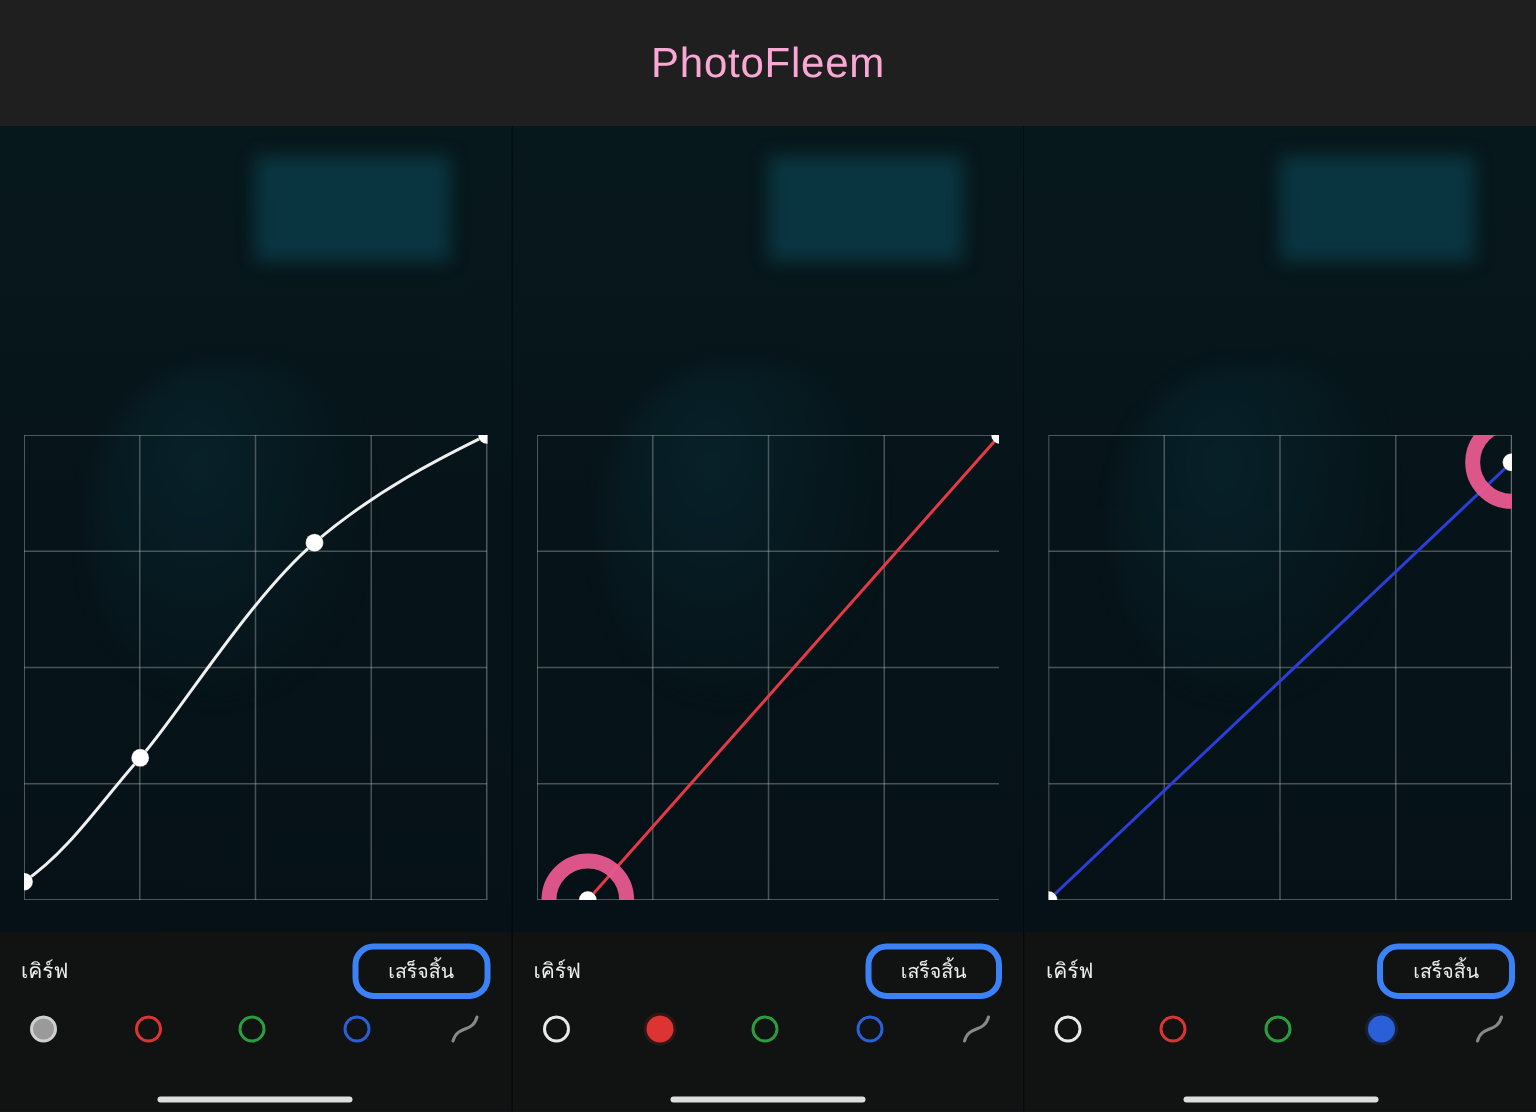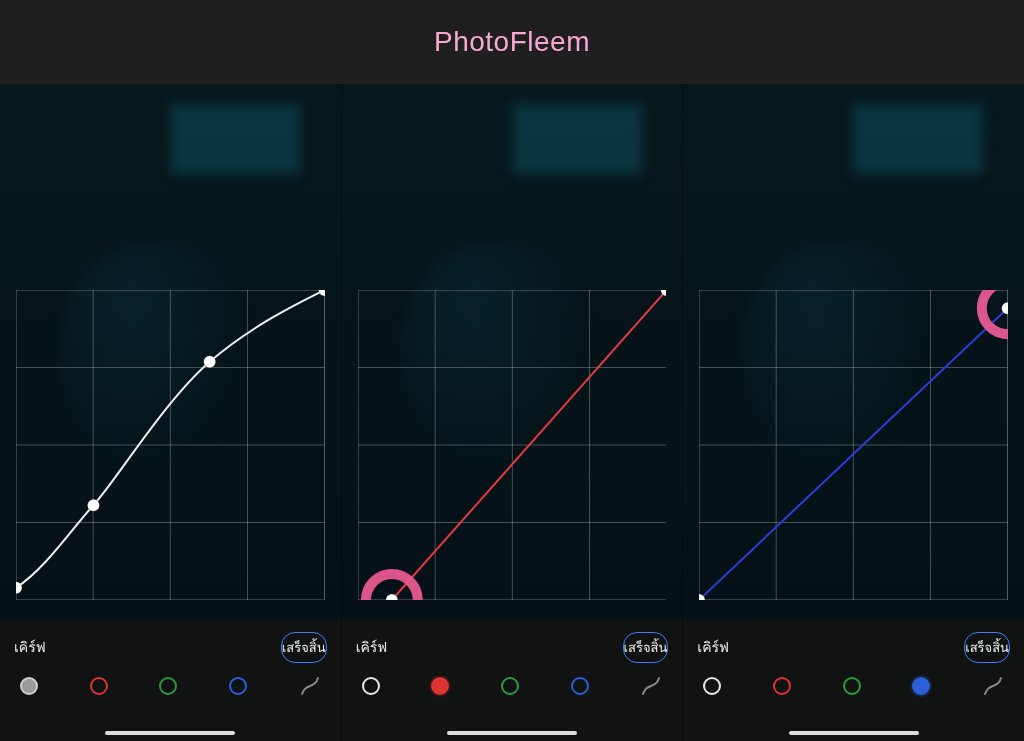--- a/index.html
+++ b/index.html
@@ -107,23 +107,23 @@
     display: flex;
     justify-content: space-between;
     align-items: center;
     height: 28px;
   }
   .curve-label {
     font-size: 14px;
     color: #eee;
   }
   .done-btn {
-    border: 1px solid #3b82f6;
+    border: 4px solid #3b82f6;
     border-radius: 14px;
-    padding: 4px 0;
+    padding: 4px 20px;
     font-size: 13px;
     color: #eee;
     background: transparent;
   }
   .footer-row2 {
     display: flex;
     justify-content: space-between;
     align-items: center;
     margin-top: 14px;
     padding: 0 6px;

